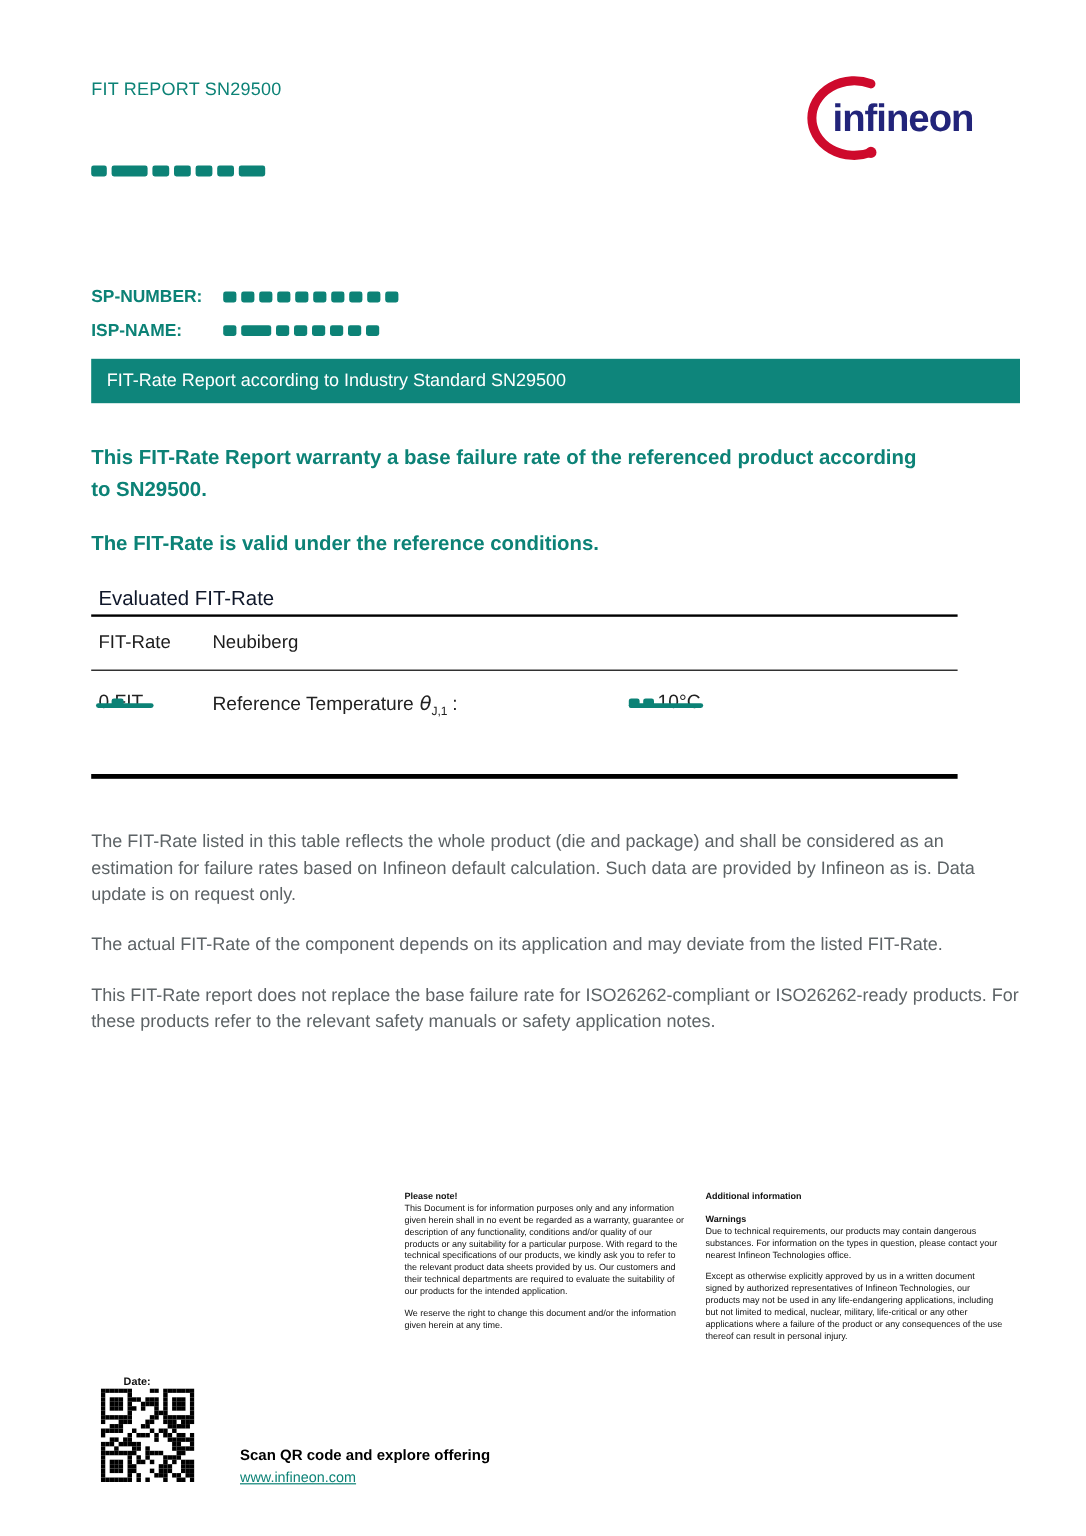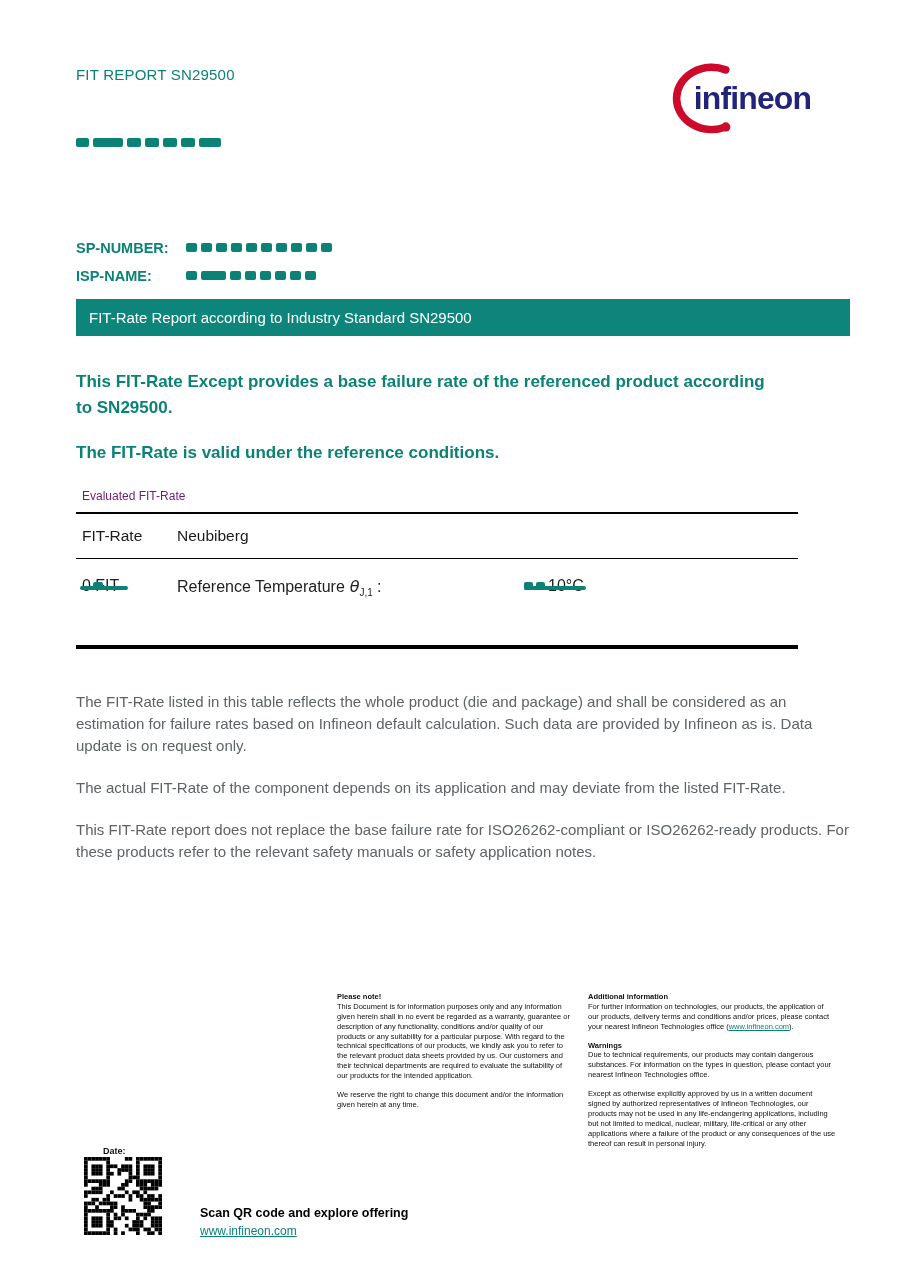--- a/index.html
+++ b/index.html
@@ -21,21 +21,21 @@
   .isp-redact { left:186px; top:271px; }
   .product-redact { left:76px; top:138px; }
 
   .banner { position:absolute; left:76px; top:299px; width:774px; height:37px; background:#0E857B; }
   .banner-text { color:#ffffff; font-size:15px; padding:10px 0 0 13px; }
 
   .statement { position:absolute; left:76px; width:700px; font-size:17px; font-weight:bold; color:#0C8276; line-height:1.55; }
   .statement-1 { top:369px; }
   .statement-2 { top:440px; }
 
-  .table-title { position:absolute; left:82px; top:489px; font-size:12px; color:#701a75; }
+  .table-title { position:absolute; left:82px; top:489px; font-size:17px; color:#0f172a; }
   .tline { position:absolute; left:76px; background:#000; }
   .tline-top { top:512px; width:722px; height:2px; }
   .tline-mid { top:558px; width:722px; height:1px; }
   .tline-bottom { top:645px; width:722px; height:4px; }
   .th { position:absolute; top:527px; font-size:15.5px; color:#1c1c1c; }
   .th-fitrate { left:82px;text-align:center; }
   .th-conditions { left:177px; }
 
   .cell { position:absolute; top:577px; font-size:16px; color:#222; }
   .fit-rate-cell { left:82px; }
@@ -89,21 +89,21 @@
   <div class="field-label sp-label">SP-NUMBER:</div>
   <div class="redact-row sp-redact"><span class="redact-seg" style="width: 11px;"></span><span class="redact-seg" style="width: 11px;"></span><span class="redact-seg" style="width: 11px;"></span><span class="redact-seg" style="width: 11px;"></span><span class="redact-seg" style="width: 11px;"></span><span class="redact-seg" style="width: 11px;"></span><span class="redact-seg" style="width: 11px;"></span><span class="redact-seg" style="width: 11px;"></span><span class="redact-seg" style="width: 11px;"></span><span class="redact-seg" style="width: 11px;"></span></div>
 
   <div class="field-label isp-label">ISP-NAME:</div>
   <div class="redact-row isp-redact"><span class="redact-seg" style="width: 11px;"></span><span class="redact-seg" style="width: 25px;"></span><span class="redact-seg" style="width: 11px;"></span><span class="redact-seg" style="width: 11px;"></span><span class="redact-seg" style="width: 11px;"></span><span class="redact-seg" style="width: 11px;"></span><span class="redact-seg" style="width: 11px;"></span><span class="redact-seg" style="width: 11px;"></span></div>
 
   <div class="banner">
     <div class="banner-text">FIT-Rate Report according to Industry Standard SN29500</div>
   </div>
 
-  <div class="statement statement-1">This FIT-Rate Except provides a base failure rate of the referenced product according to SN29500.</div>
+  <div class="statement statement-1">This FIT-Rate Report warranty a base failure rate of the referenced product according to SN29500.</div>
   <div class="statement statement-2">The FIT-Rate is valid under the reference conditions.</div>
 
   <div class="table-title">Evaluated FIT-Rate</div>
   <div class="tline tline-top"></div>
   <div class="th th-fitrate">FIT-Rate</div>
   <div class="th th-conditions">Neubiberg</div>
   <div class="tline tline-mid"></div>
 
   <div class="cell fit-rate-cell">
     <span>0 FIT</span>
@@ -128,21 +128,20 @@
 
 
   <div class="foot-col foot-col-2">
     <div class="foot-bold">Please note!</div>
     <div>This Document is for information purposes only and any information given herein shall in no event be regarded as a warranty, guarantee or description of any functionality, conditions and/or quality of our products or any suitability for a particular purpose. With regard to the technical specifications of our products, we kindly ask you to refer to the relevant product data sheets provided by us. Our customers and their technical departments are required to evaluate the suitability of our products for the intended application.</div>
     <div class="foot-gap">We reserve the right to change this document and/or the information given herein at any time.</div>
   </div>
 
   <div class="foot-col foot-col-3">
     <div class="foot-bold">Additional information</div>
-    <div><span>For further information on technologies, our products, the application of our products, delivery terms and conditions and/or prices, please contact your nearest Infineon Technologies office (</span><a href="#" class="foot-link">www.infineon.com</a><span>).</span></div>
     <div class="foot-bold foot-gap">Warnings</div>
     <div>Due to technical requirements, our products may contain dangerous substances. For information on the types in question, please contact your nearest Infineon Technologies office.</div>
     <div class="foot-gap">Except as otherwise explicitly approved by us in a written document signed by authorized representatives of Infineon Technologies, our products may not be used in any life-endangering applications, including but not limited to medical, nuclear, military, life-critical or any other applications where a failure of the product or any consequences of the use thereof can result in personal injury.</div>
   </div>
 
   <div class="date-label">Date:</div>
   <div class="qr"><svg width="78" height="78" viewBox="0 0 77.7 77.7" xmlns="http://www.w3.org/2000/svg">
         <rect x="0" y="0" width="3.7" height="3.7"></rect>
         <rect x="3.7" y="0" width="3.7" height="3.7"></rect>
         <rect x="7.4" y="0" width="3.7" height="3.7"></rect>

